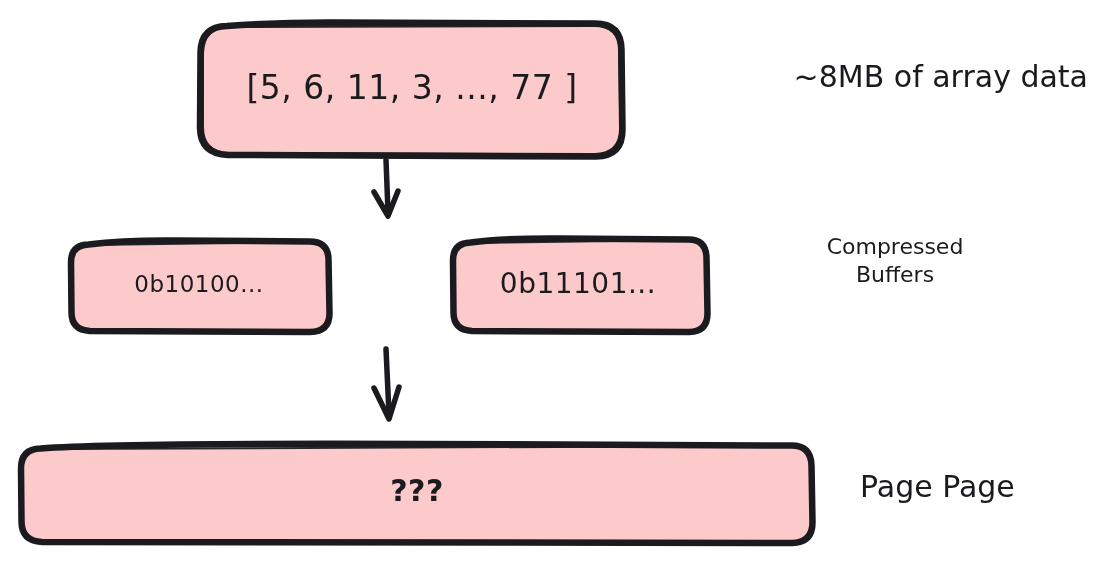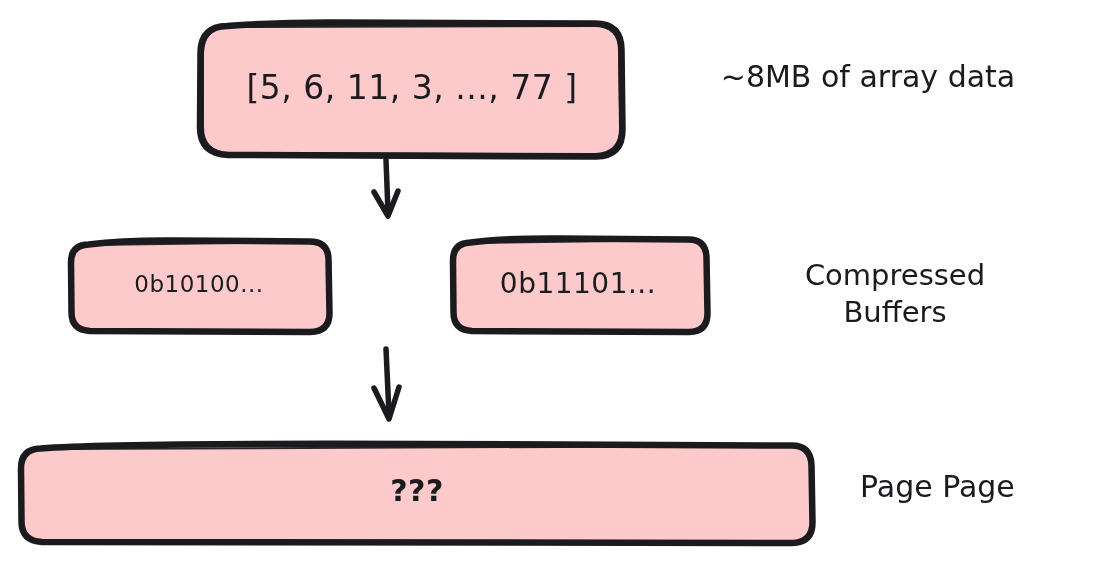--- a/index.html
+++ b/index.html
@@ -69,28 +69,27 @@
     white-space: pre-line;
     text-align: center;
     line-height: 1.28;
     pointer-events: none;
   }
   #annotation-array {
     left: 648px;
     top: 58px;
     width: 440px;
     font-size: 30px;
-    text-align: center;
+    text-align: right;
   }
   #annotation-buffers {
     left: 760px;
     top: 233px;
     width: 270px;
-    font-size: 29px;
-    margin-top: 24px;
+    font-size: 22px;
   }
   #annotation-disk {
     left: 860px;
     top: 468px;
     width: 230px;
     font-size: 30px;
     text-align: left;
   }
 </style>
 </head>

